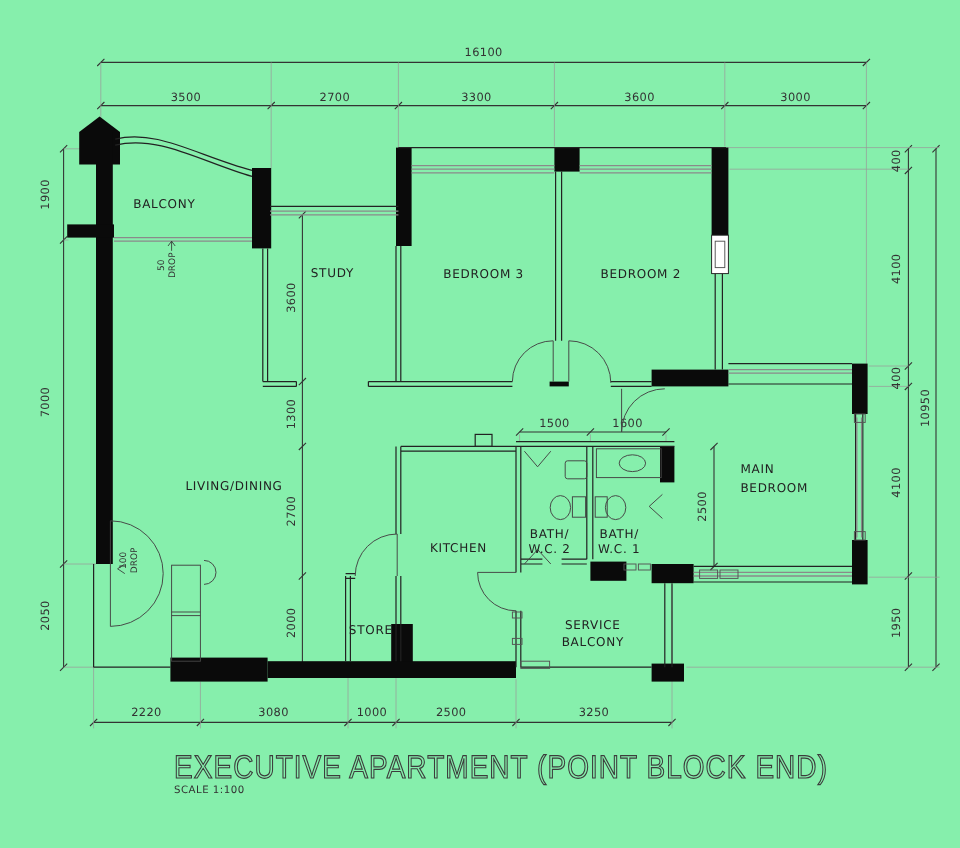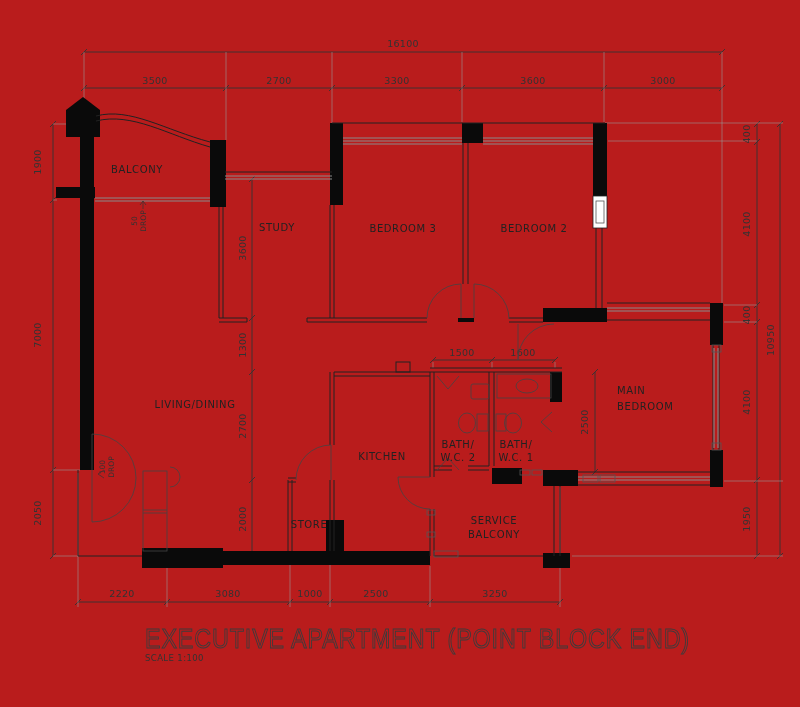--- a/index.html
+++ b/index.html
@@ -1,16 +1,16 @@
 <!DOCTYPE html>
 <html><head>
 <meta charset="utf-8">
 <style>
   html,body{margin:0;padding:0;background:#fff;}
-  .page{width:800px;height:707px;background:#b91c1c;position:relative;overflow:hidden;}
+  .page{width:800px;height:707px;background:#86efac;position:relative;overflow:hidden;}
   svg{display:block;}
   .rm{font-family:"DejaVu Sans",sans-serif;font-size:10px;fill:#222;letter-spacing:.6px;}
   .dm{font-family:"DejaVu Sans",sans-serif;font-size:9.5px;fill:#333;letter-spacing:.3px;}
   .nt{font-family:"DejaVu Sans",sans-serif;font-size:7.5px;fill:#333;}
   .title-text{font-family:"Liberation Sans",sans-serif;font-size:27px;fill:none;stroke:#3c3c3c;stroke-width:1;letter-spacing:1px;}
   .scale-text{font-family:"DejaVu Sans",sans-serif;font-size:8.5px;fill:#333;letter-spacing:.4px;}
 </style>
 </head>
 <body>
 

